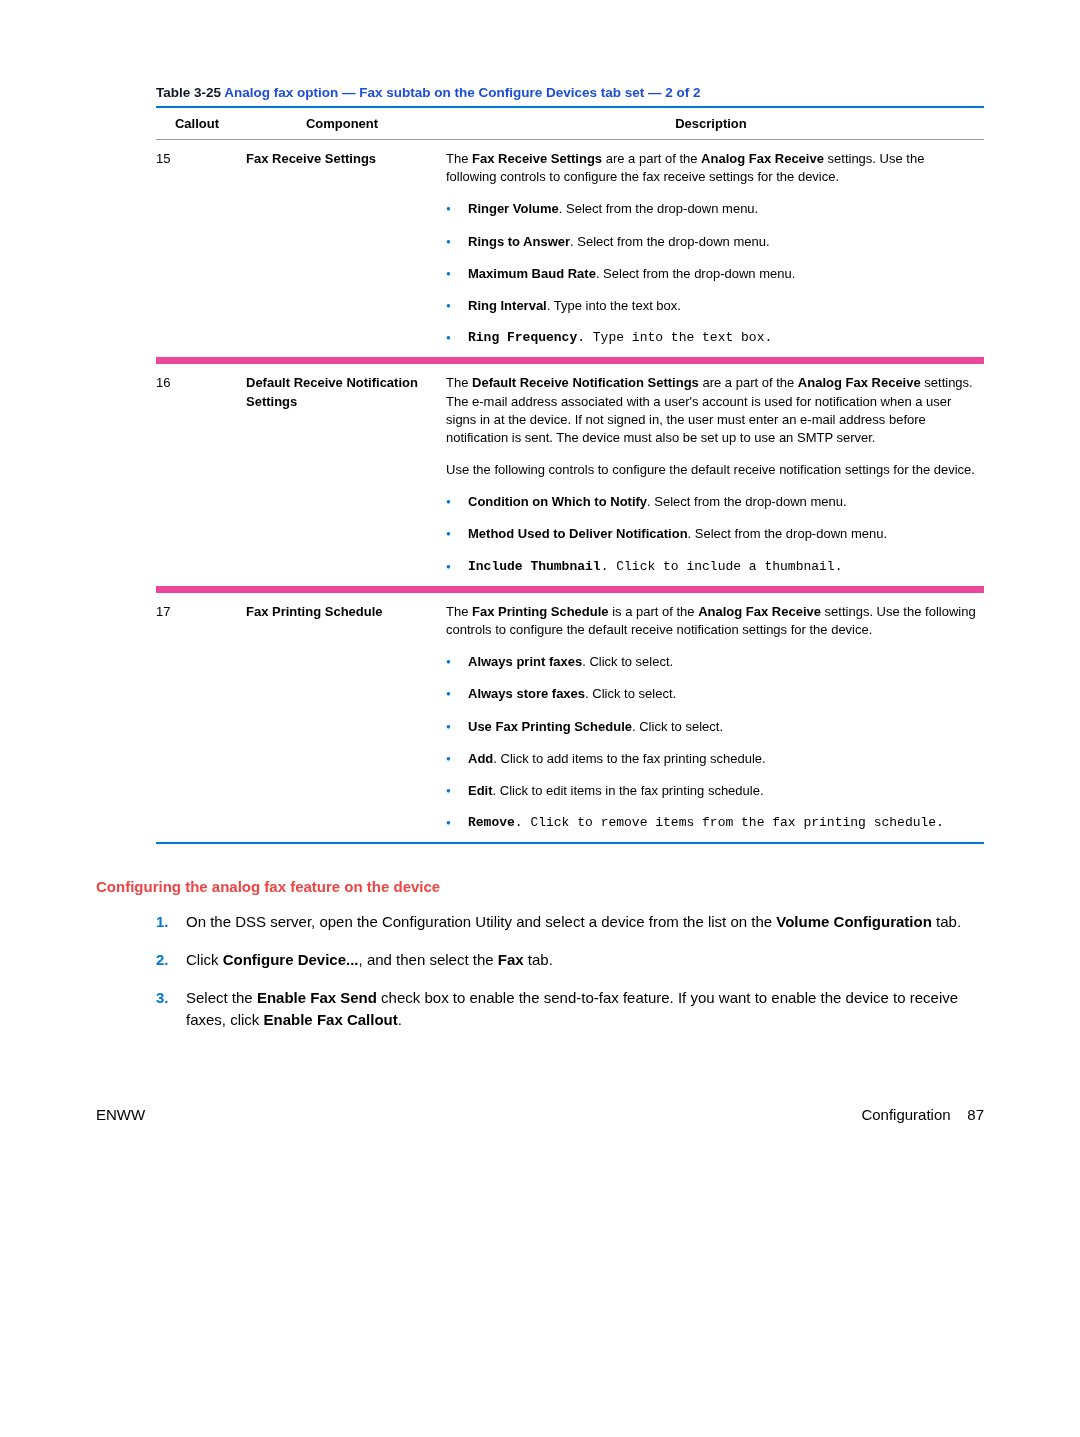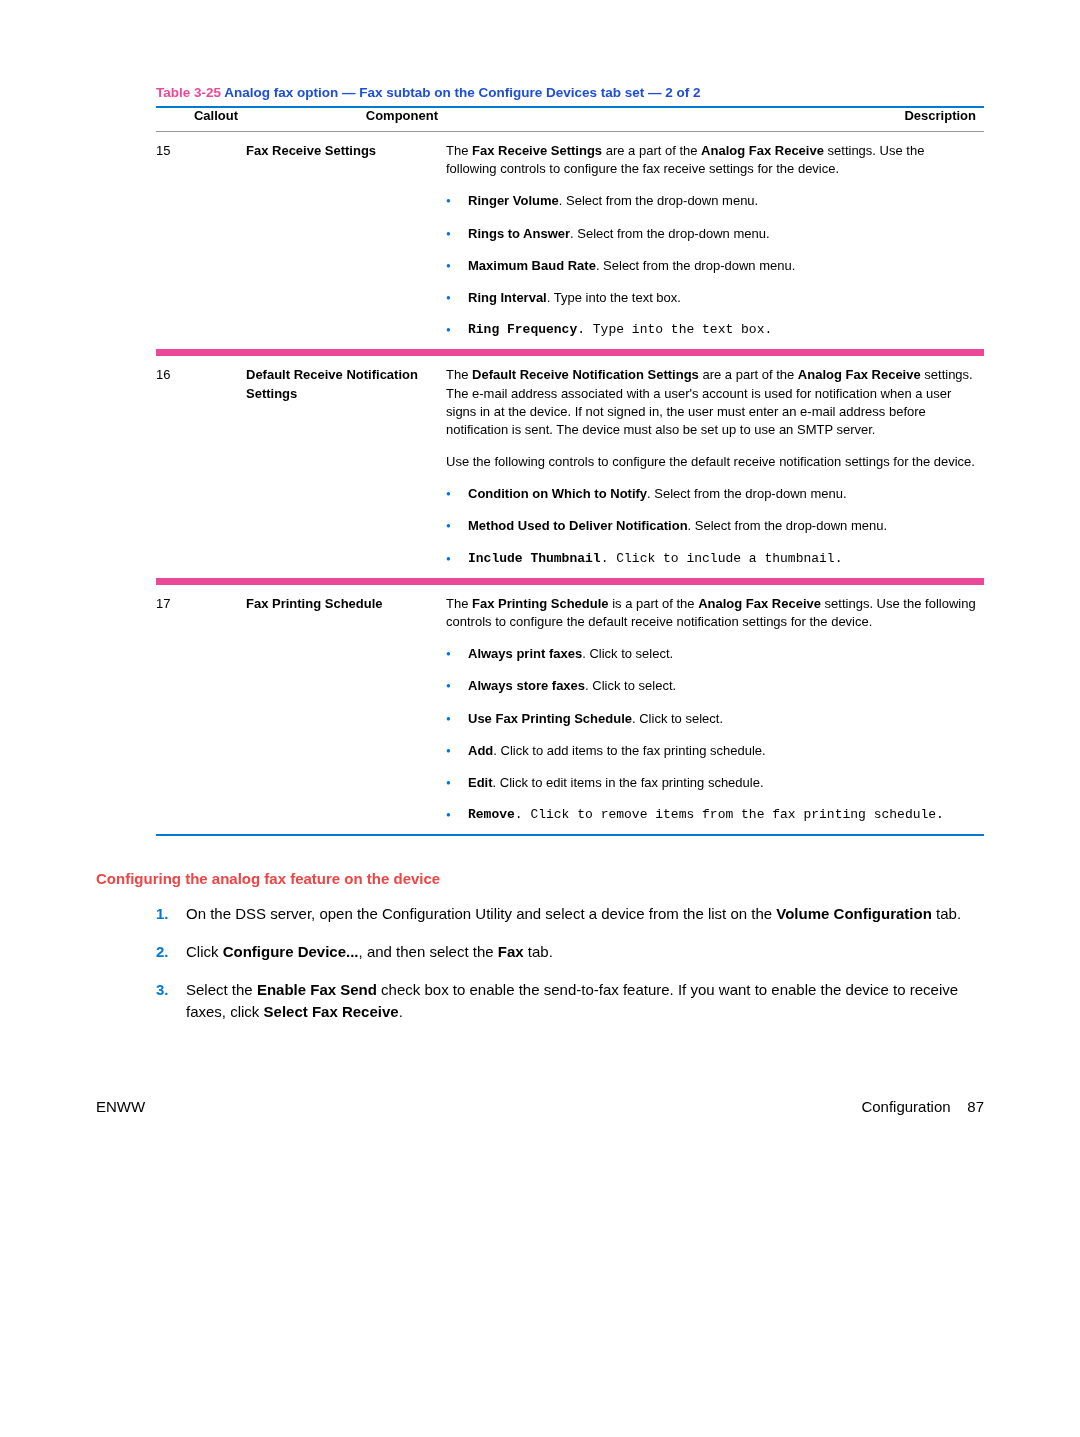--- a/index.html
+++ b/index.html
@@ -13,39 +13,39 @@
       width: 1080px;
       padding: 85px 96px 60px 96px;
       font-size: 14px;
       color: #000;
     }
     .table-caption {
       font-size: 13.5px;
       margin-bottom: 6px;
     }
     .table-caption .table-num {
-      color: #ec4899;
+      color: #0f172a;
       font-weight: bold;
     }
     .table-caption .table-title {
       color: #1d4ed8;
       font-weight: bold;
       margin-top: 46px;
     }
     table {
       width: 100%;
       border-collapse: collapse;
       margin-left: 60px;
       width: calc(100% - 60px);
     }
     thead th {
-      text-align: right;
+      text-align: center;
       font-size: 13px;
       font-weight: bold;
-      padding: 0 8px 8px 0;
+      padding: 8px 8px 8px 0;
       border-top: 2px solid #0078d4;
       border-bottom: 1px solid #999;
     }
     tbody td {
       font-size: 13px;
       padding: 10px 8px 10px 0;
       border-bottom: 7px solid #ec4899;
       vertical-align: top;
       line-height: 1.4;
     }
@@ -197,21 +197,21 @@
   <li>
     <span class="num">1.</span>
     <span>On the DSS server, open the Configuration Utility and select a device from the list on the </span><b>Volume Configuration</b><span> tab.</span>
   </li>
   <li>
     <span class="num">2.</span>
     <span>Click </span><b>Configure Device...</b><span>, and then select the </span><b>Fax</b><span> tab.</span>
   </li>
   <li>
     <span class="num">3.</span>
-    <span>Select the </span><b>Enable Fax Send</b><span> check box to enable the send-to-fax feature. If you want to enable the device to receive faxes, click </span><b>Select Fax Receive</b><span>.</span>
+    <span>Select the </span><b>Enable Fax Send</b><span> check box to enable the send-to-fax feature. If you want to enable the device to receive faxes, click </span><b>Enable Fax Callout</b><span>.</span>
   </li>
 </ol>
 
 <div class="footer">
   <div>ENWW</div>
   <div>
     <span>Configuration</span>&nbsp;&nbsp;&nbsp;&nbsp;<span>87</span>
   </div>
 </div>
 

